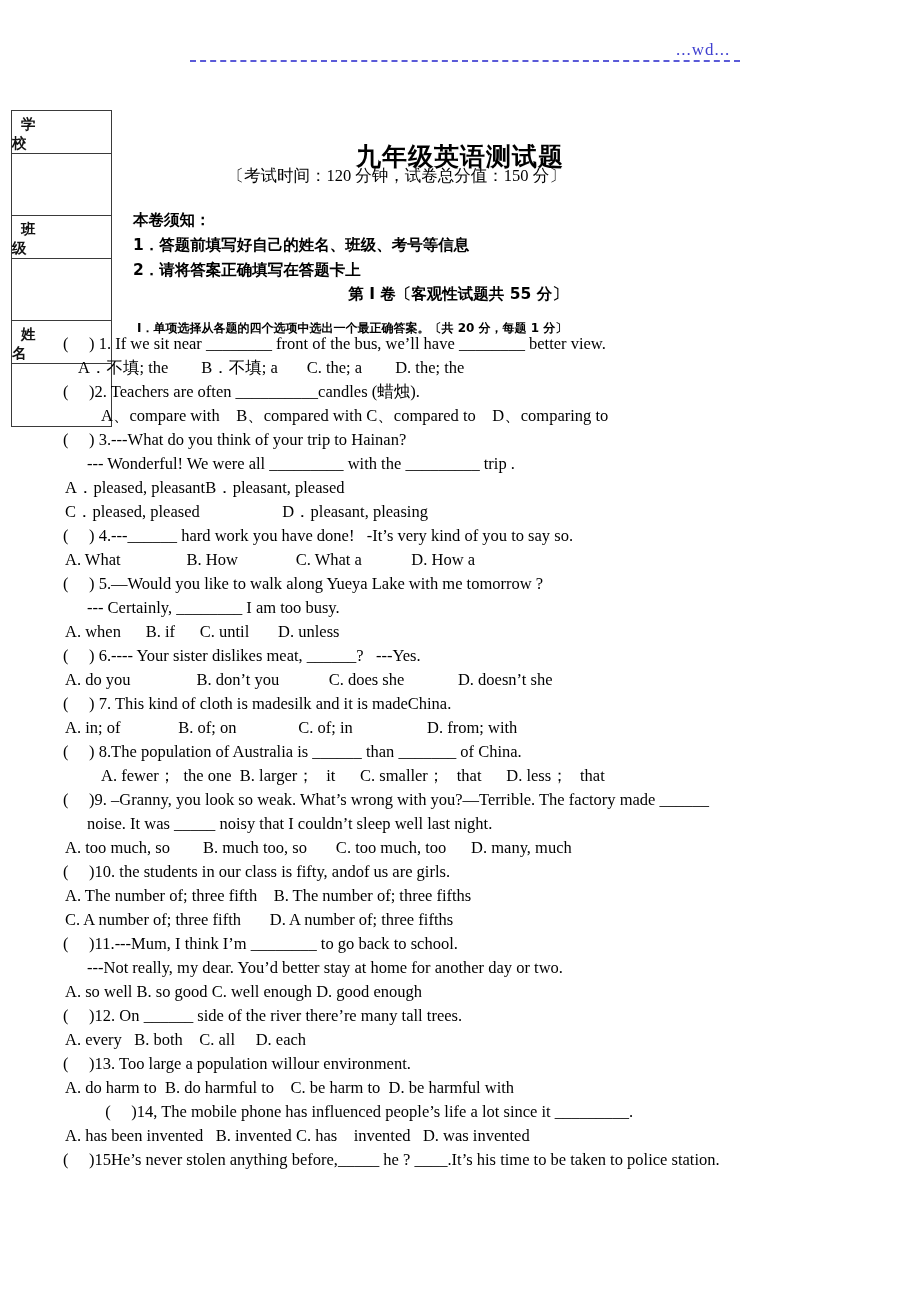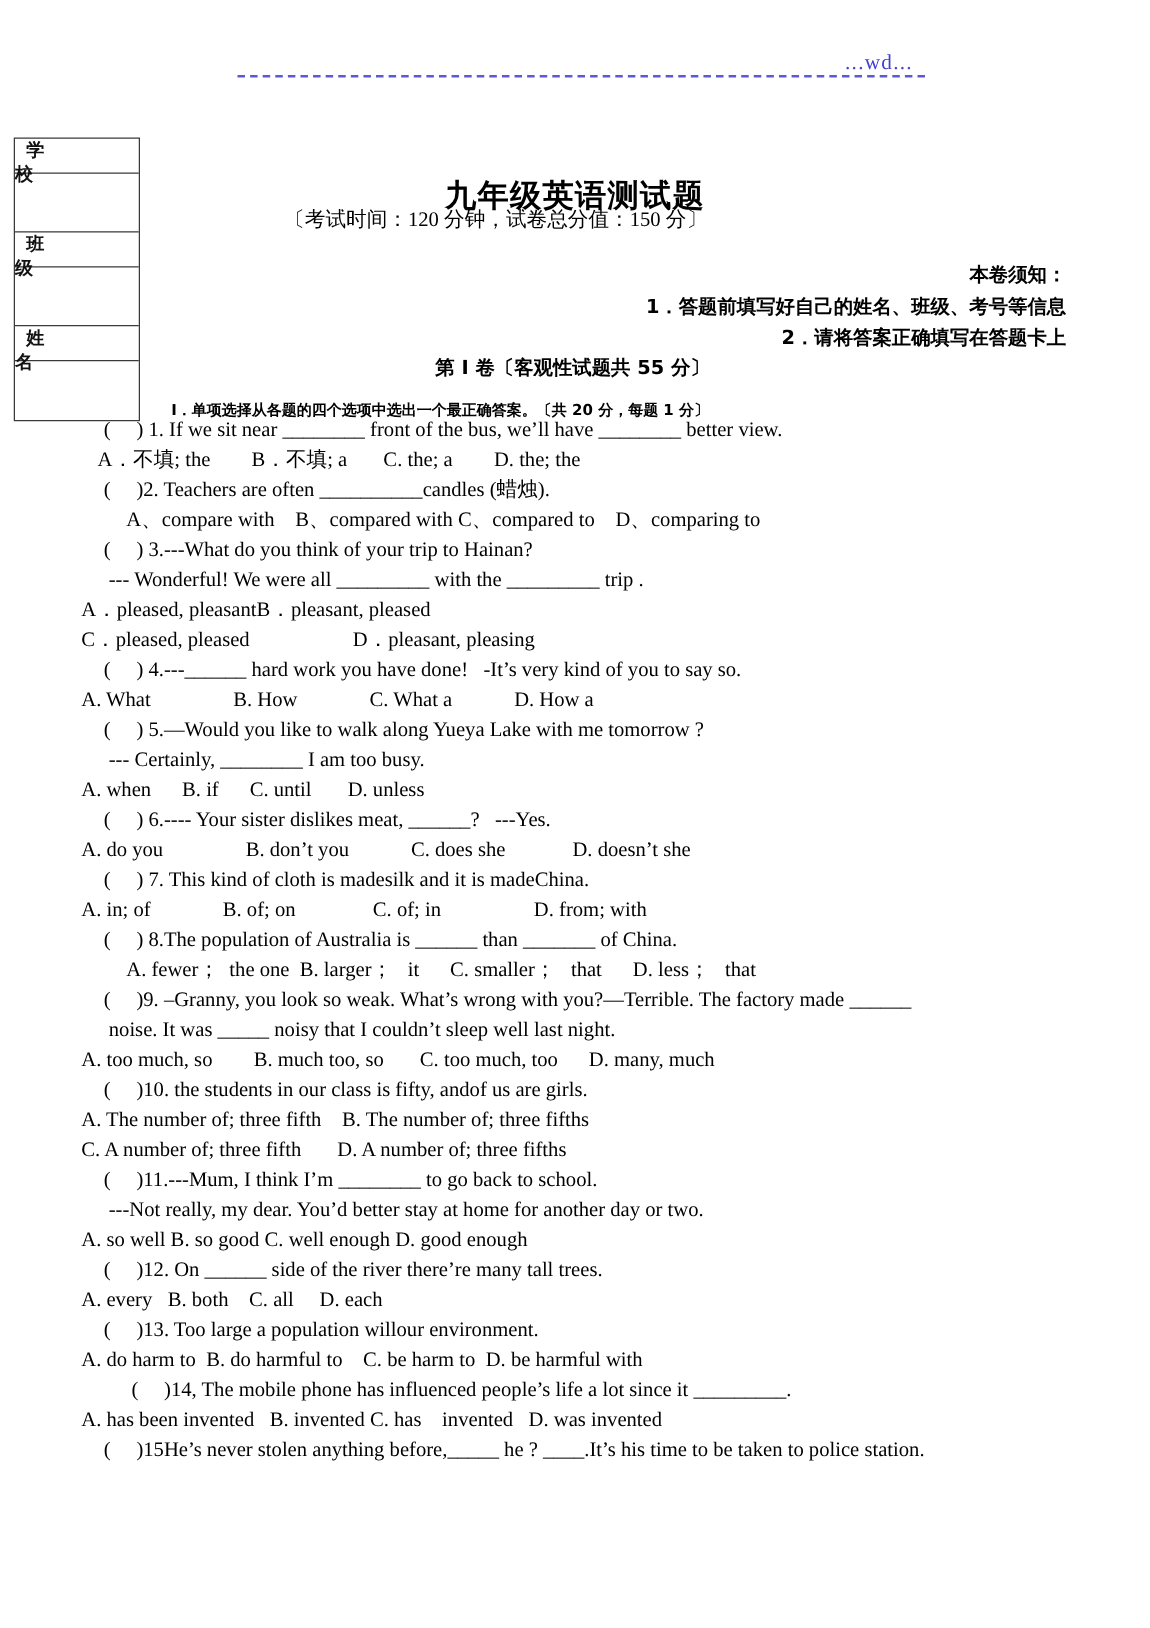--- a/index.html
+++ b/index.html
@@ -49,22 +49,23 @@
     top: 110px;
     width: 101px;
     border: 1.4px solid #3a3a3a;
     border-collapse: collapse;
     box-sizing: border-box;
   }
   .info-row {
     border-bottom: 1.2px solid #3a3a3a;
     box-sizing: border-box;
     display: flex;
-    align-items: flex-start;
+    align-items: flex-end;
     justify-content: center;
+    margin-top: 15px;
   }
   .info-row:last-child { border-bottom: none; }
   .info-row.labelled {
     height: 28px;
     font-family: "DejaVu Sans", sans-serif;
     font-weight: bold;
     font-size: 14.5px;
     letter-spacing: 9px;
     text-indent: 9px;
     color: #121212;
@@ -89,26 +90,25 @@
     left: 0;
     top: 165px;
     width: 793px;
     text-align: center;
     font-size: 16.5px;
   }
 
   
   .notice {
     position: absolute;
-    left: 153px;
+    left: 133px;
     top: 208px;
     width: 700px;
     font-size: 16.5px;
     line-height: 25px;
-    text-align: right;
   }
   .notice-title { font-family: "DejaVu Sans", sans-serif; font-weight: bold; font-size: 15.5px; }
   .notice-item  { font-family: "DejaVu Sans", sans-serif; font-weight: bold; font-size: 15.5px; }
 
   .part-heading {
     position: absolute;
     left: 0;
     top: 284px;
     width: 916px;
     text-align: center;
@@ -133,21 +133,21 @@
     top: 332px;
     width: 920px;
   }
   .qline {
     position: relative;
     font-size: 16.5px;
     line-height: 24px;
     white-space: pre;
     height: 24px;
   }
-  .qline.ind0  { padding-left: 83px; }
+  .qline.ind0  { padding-left: 63px; }
   .qline.ind1  { padding-left: 101px; }
   .qline.ind2  { padding-left: 65px; }
   .qline.ind3  { padding-left: 87px; }
   .qline.ind4  { padding-left: 78px; }
 </style>
 </head>
 <body>
 
 <div class="header-band">
   <div class="header-rule" style="border-top-color: rgb(90, 90, 216);"></div>

